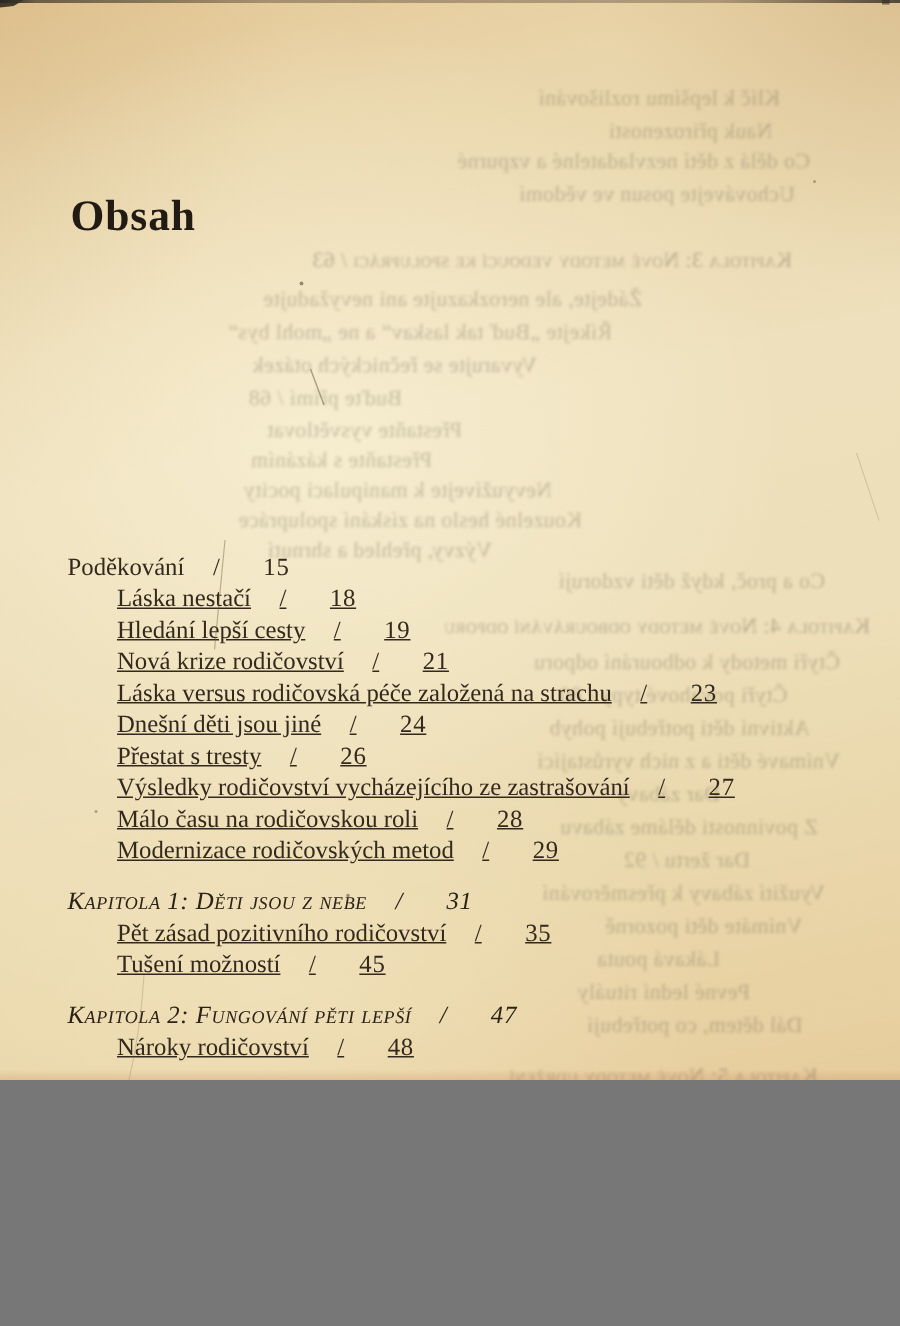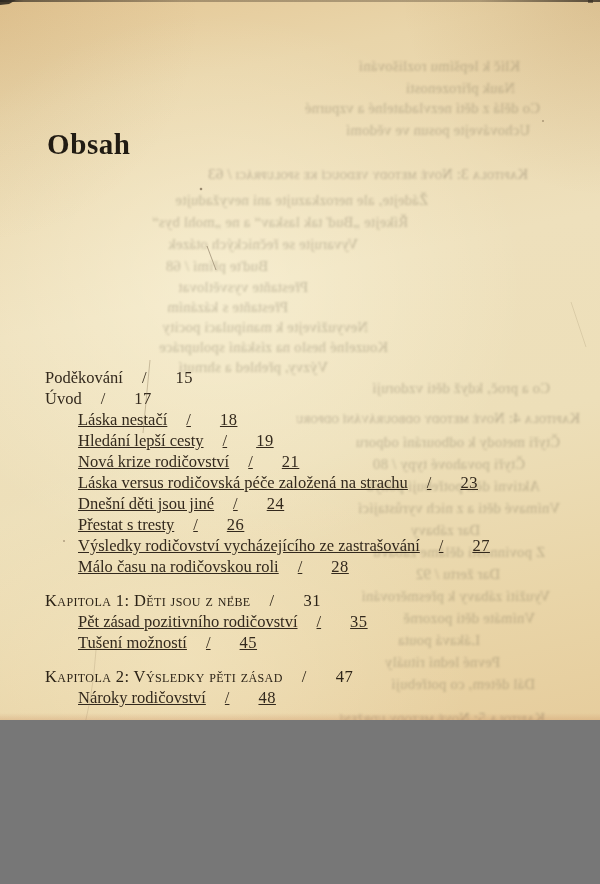--- a/index.html
+++ b/index.html
@@ -42,21 +42,21 @@
 
   
   #content{position:absolute;inset:0;z-index:3;color:#33291d;}
   #title{
     position:absolute;left:47px;top:128px;margin:0;
     font-size:29px;font-weight:bold;letter-spacing:0.6px;color:#211b13;
   }
   #toc{position:absolute;left:45px;top:367px;right:20px;font-size:16.5px;line-height:21px;}
   .row{white-space:nowrap;}
   .row.lvl1{padding-left:33px;text-decoration:underline;}
-  .row.chapter{margin-top:13px;font-variant:small-caps;letter-spacing:0.4px;color:#2c2317;}
+  .row.chapter{margin-top:13px;font-variant:small-caps;letter-spacing:0.4px;color:#2c2317;font-style:italic;}
   .sep{margin-left:19px;margin-right:29px;}
   .pg{letter-spacing:0.5px;text-align:center;}
 
   #footer{position:absolute;left:0;top:798px;width:600px;text-align:center;}
   #footer-rule{
     display:block;margin:0 auto;width:46px;height:2px;background:#2e271e;border:none;
   }
   #page-number{
     display:block;margin-top:3px;font-size:17px;color:#2e271e;
     
@@ -104,33 +104,33 @@
       <div class="bleed-line" style="left: 300px; top: 735px; width: 210px;">Proč děti vzdorují / 103</div>
       <div class="bleed-line" style="left: 300px; top: 757px; width: 240px;">Mají-li čas na naslouchání</div>
       <div class="bleed-line" style="left: 40px; top: 760px; width: 430px;">Sled vzkazů, které dětem nyní předáváme</div>
     </div>
 
   <div id="content">
     <h1 id="title">Obsah</h1>
 
     <div id="toc">
         <div class="row lvl0"><span class="lbl">Poděkování</span><span class="sep">/</span><span class="pg">15</span></div>
-        <div class="row lvl0"><span class="lbl">Úvod</span><span class="sep">/</span><span class="pg">17</span></div>
         <div class="row lvl1"><span class="lbl">Láska nestačí</span><span class="sep">/</span><span class="pg">18</span></div>
         <div class="row lvl1"><span class="lbl">Hledání lepší cesty</span><span class="sep">/</span><span class="pg">19</span></div>
         <div class="row lvl1"><span class="lbl">Nová krize rodičovství</span><span class="sep">/</span><span class="pg">21</span></div>
         <div class="row lvl1"><span class="lbl">Láska versus rodičovská péče založená na strachu</span><span class="sep">/</span><span class="pg">23</span></div>
         <div class="row lvl1"><span class="lbl">Dnešní děti jsou jiné</span><span class="sep">/</span><span class="pg">24</span></div>
         <div class="row lvl1"><span class="lbl">Přestat s tresty</span><span class="sep">/</span><span class="pg">26</span></div>
         <div class="row lvl1"><span class="lbl">Výsledky rodičovství vycházejícího ze zastrašování</span><span class="sep">/</span><span class="pg">27</span></div>
         <div class="row lvl1"><span class="lbl">Málo času na rodičovskou roli</span><span class="sep">/</span><span class="pg">28</span></div>
+        <div class="row lvl1"><span class="lbl">Modernizace rodičovských metod</span><span class="sep">/</span><span class="pg">29</span></div>
         <div class="row chapter lvl0"><span class="lbl">Kapitola 1: Děti jsou z nebe</span><span class="sep">/</span><span class="pg">31</span></div>
         <div class="row lvl1"><span class="lbl">Pět zásad pozitivního rodičovství</span><span class="sep">/</span><span class="pg">35</span></div>
         <div class="row lvl1"><span class="lbl">Tušení možností</span><span class="sep">/</span><span class="pg">45</span></div>
-        <div class="row chapter lvl0"><span class="lbl">Kapitola 2: Výsledky pěti zásad</span><span class="sep">/</span><span class="pg">47</span></div>
+        <div class="row chapter lvl0"><span class="lbl">Kapitola 2: Fungování pěti lepší</span><span class="sep">/</span><span class="pg">47</span></div>
         <div class="row lvl1"><span class="lbl">Nároky rodičovství</span><span class="sep">/</span><span class="pg">48</span></div>
       </div>
 
     <div id="footer">
       <span id="footer-rule"></span>
       <span id="page-number">7</span>
     </div>
   </div>
 
   <svg id="marks" width="600" height="884" viewBox="0 0 600 884" xmlns="http://www.w3.org/2000/svg">

